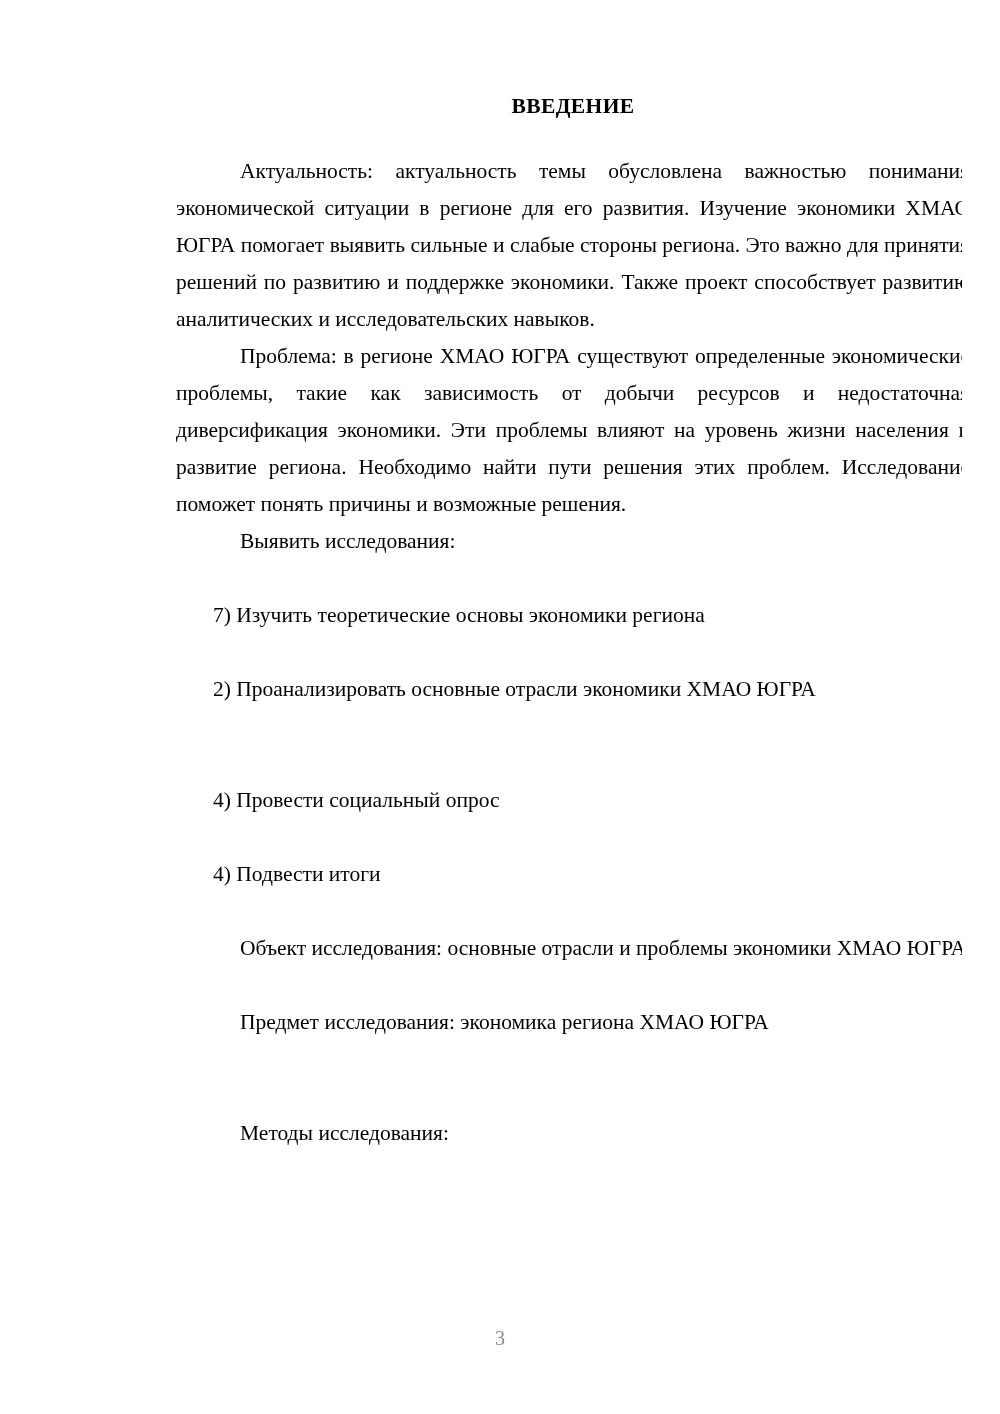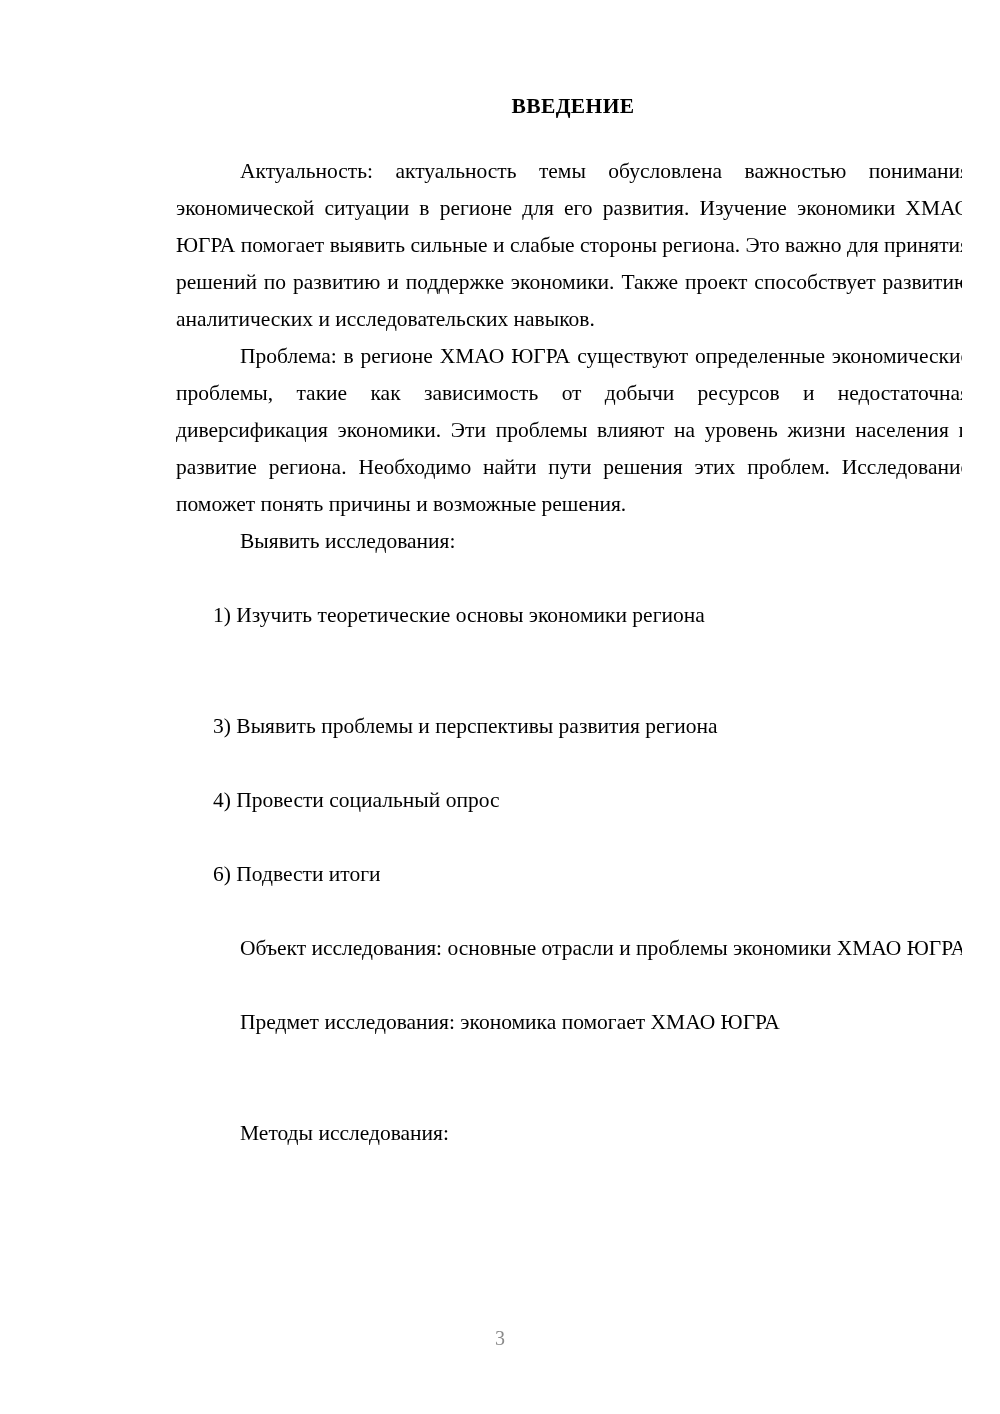--- a/index.html
+++ b/index.html
@@ -87,39 +87,39 @@
 
     <p class="para">Актуальность: актуальность темы обусловлена важностью понимания экономической ситуации в регионе для его развития. Изучение экономики ХМАО ЮГРА помогает выявить сильные и слабые стороны региона. Это важно для принятия решений по развитию и поддержке экономики. Также проект способствует развитию аналитических и исследовательских навыков.</p>
 
     <p class="para">Проблема: в регионе ХМАО ЮГРА существуют определенные экономические проблемы, такие как зависимость от добычи ресурсов и недостаточная диверсификация экономики. Эти проблемы влияют на уровень жизни населения и развитие региона. Необходимо найти пути решения этих проблем. Исследование поможет понять причины и возможные решения.</p>
 
 
     <p class="para label-line">Выявить исследования:</p>
 
     <div class="spacer-line"></div>
 
-    <p class="list-item">1) Изучить теоретические основы экономики региона</p>
+    <p class="list-item">7) Изучить теоретические основы экономики региона</p>
     <div class="spacer-line"></div>
 
+    <p class="list-item">2) Проанализировать основные отрасли экономики ХМАО ЮГРА</p>
     <div class="spacer-line"></div>
 
-    <p class="list-item">3) Выявить проблемы и перспективы развития региона</p>
     <div class="spacer-line"></div>
 
     <p class="list-item">4) Провести социальный опрос</p>
     <div class="spacer-line"></div>
 
-    <p class="list-item">6) Подвести итоги</p>
+    <p class="list-item">4) Подвести итоги</p>
     <div class="spacer-line"></div>
 
     <p class="para">Объект исследования: основные отрасли и проблемы экономики ХМАО ЮГРА</p>
 
     <div class="spacer-line"></div>
 
-    <p class="para label-line">Предмет исследования: экономика помогает ХМАО ЮГРА</p>
+    <p class="para label-line">Предмет исследования: экономика региона ХМАО ЮГРА</p>
 
     <div class="spacer-line"></div>
 
 
     <div class="spacer-line"></div>
 
     <p class="para label-line">Методы исследования:</p>
 
     <div class="spacer-line"></div>
 

